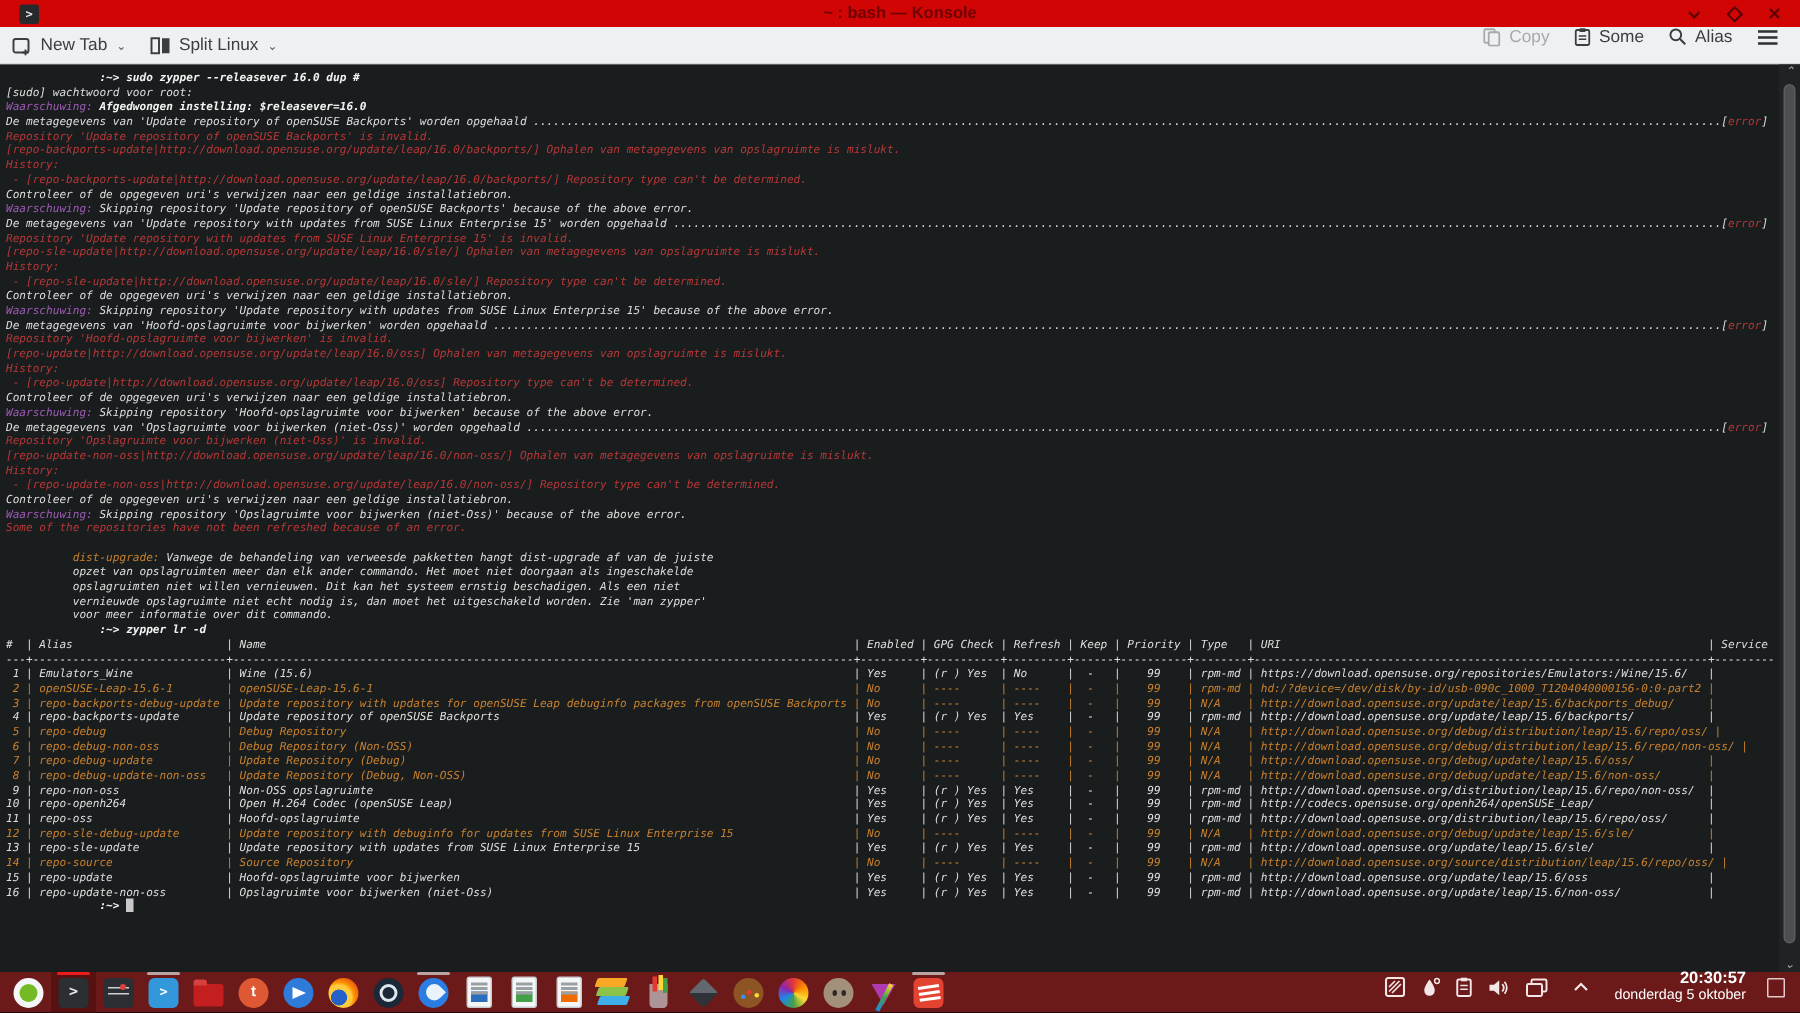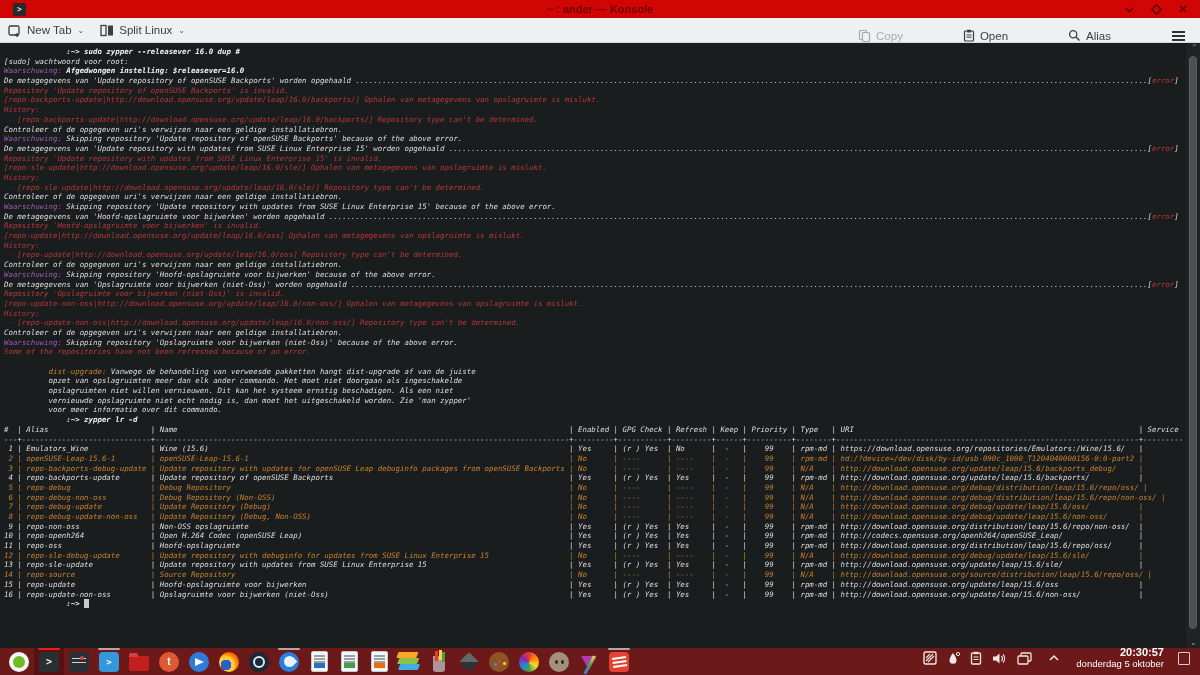--- a/index.html
+++ b/index.html
@@ -8,26 +8,26 @@
 
   
   .titlebar { height:18px; background:#d20505; display:flex; align-items:center; position:relative; }
   .tb-appicon { width:13px; height:13px; background:#27292b; border-radius:2px; margin-left:13px;
     color:#e8e8e8; font:bold 8px "DejaVu Sans Mono",monospace; display:flex; align-items:center; justify-content:center; }
   .tb-title { position:absolute; left:0; right:0; text-align:center; color:#6f0202; font-size:11px; font-weight:bold; }
   .tb-controls { margin-left:auto; display:flex; align-items:center; gap:16px; padding-right:12px; z-index:2; }
   .tb-controls svg { display:block; }
 
   
-  .toolbar { height:25px; background:#eff0f1; border-bottom:1px solid #d6d8d9; display:flex; align-items:flex-end; color:#3b3e40; font-size:11.5px; }
+  .toolbar { height:25px; background:#eff0f1; border-bottom:1px solid #d6d8d9; display:flex; align-items:flex-start; color:#3b3e40; font-size:11.5px; }
   .tbtn { display:flex; align-items:center; gap:5px; padding:0 8px; height:100%; cursor:default; }
   .tbtn svg { display:block; }
   .tbtn .caret { font-size:8px; color:#5b5e60; margin-left:1px; }
   .tbtn.disabled { color:#a7a9ab; }
-  .toolbar-right { margin-left:auto; display:flex; align-items:center; padding-right:6px;gap:44px; }
+  .toolbar-right { margin-left:auto; display:flex; align-items:center; padding-right:6px; }
 
   
   .term-wrap { position:relative; height:605px; background:#1a1d1e;font-style:italic; }
   .term { position:absolute; inset:0 14px 0 0; padding:4px 0 0 4px; overflow:hidden;
     font-family:"DejaVu Sans Mono",monospace; font-size:7.4px; line-height:9.7px; white-space:pre; }
   .tl { height:9.7px; }
   .c-w { color:#dedede;text-align:center; }
   .c-b { color:#f3f3f3; font-weight:bold; }
   .c-r { color:#b73737; }
   .c-m { color:#9d5bb5; }
@@ -92,21 +92,21 @@
   .clock { text-align:right; line-height:11px; color:#fff; }
   .clock .t { font-size:11px; font-weight:bold; }
   .clock .d { font-size:9.5px; }
   .show-desktop { width:12px; height:13px; border:1.5px solid #e6c9c9; border-radius:1px; margin-left:4px; }
 </style>
 </head>
 <body>
 
 <div class="titlebar">
   <div class="tb-appicon">&gt;</div>
-  <div class="tb-title">~ : ander — Konsole</div>
+  <div class="tb-title">~ : bash — Konsole</div>
   <div class="tb-controls">
     <span>
         <svg width="11" height="9" viewBox="0 0 11 9">
           <polyline points="2,3 5.5,6.5 9,3" fill="none" stroke="#5c0404" stroke-width="1.6"></polyline>
         </svg>
       </span>
     <span>
         <svg width="11" height="11" viewBox="0 0 11 11">
           <rect x="2.2" y="2.2" width="6.6" height="6.6" transform="rotate(45 5.5 5.5)" fill="none" stroke="#5c0404" stroke-width="1.4"></rect>
         </svg>
@@ -151,21 +151,21 @@
       <span>Copy</span>
     </div>
     <div class="tbtn">
       <span>
           <svg width="12" height="13" viewBox="0 0 12 13">
             <rect x="1.5" y="2" width="9" height="10" rx="1" fill="none" stroke="#3b3e40" stroke-width="1.2"></rect>
             <rect x="4" y="0.8" width="4" height="2.6" rx="0.6" fill="#3b3e40"></rect>
             <path d="M3.5 6 h5 M3.5 8.2 h5" stroke="#3b3e40" stroke-width="1"></path>
           </svg>
         </span>
-      <span>Open</span>
+      <span>Some</span>
     </div>
     <div class="tbtn">
       <span>
           <svg width="13" height="13" viewBox="0 0 13 13">
             <circle cx="5.2" cy="5.2" r="3.6" fill="none" stroke="#3b3e40" stroke-width="1.3"></circle>
             <line x1="8" y1="8" x2="11.5" y2="11.5" stroke="#3b3e40" stroke-width="1.4"></line>
           </svg>
         </span>
       <span>Alias</span>
     </div>

